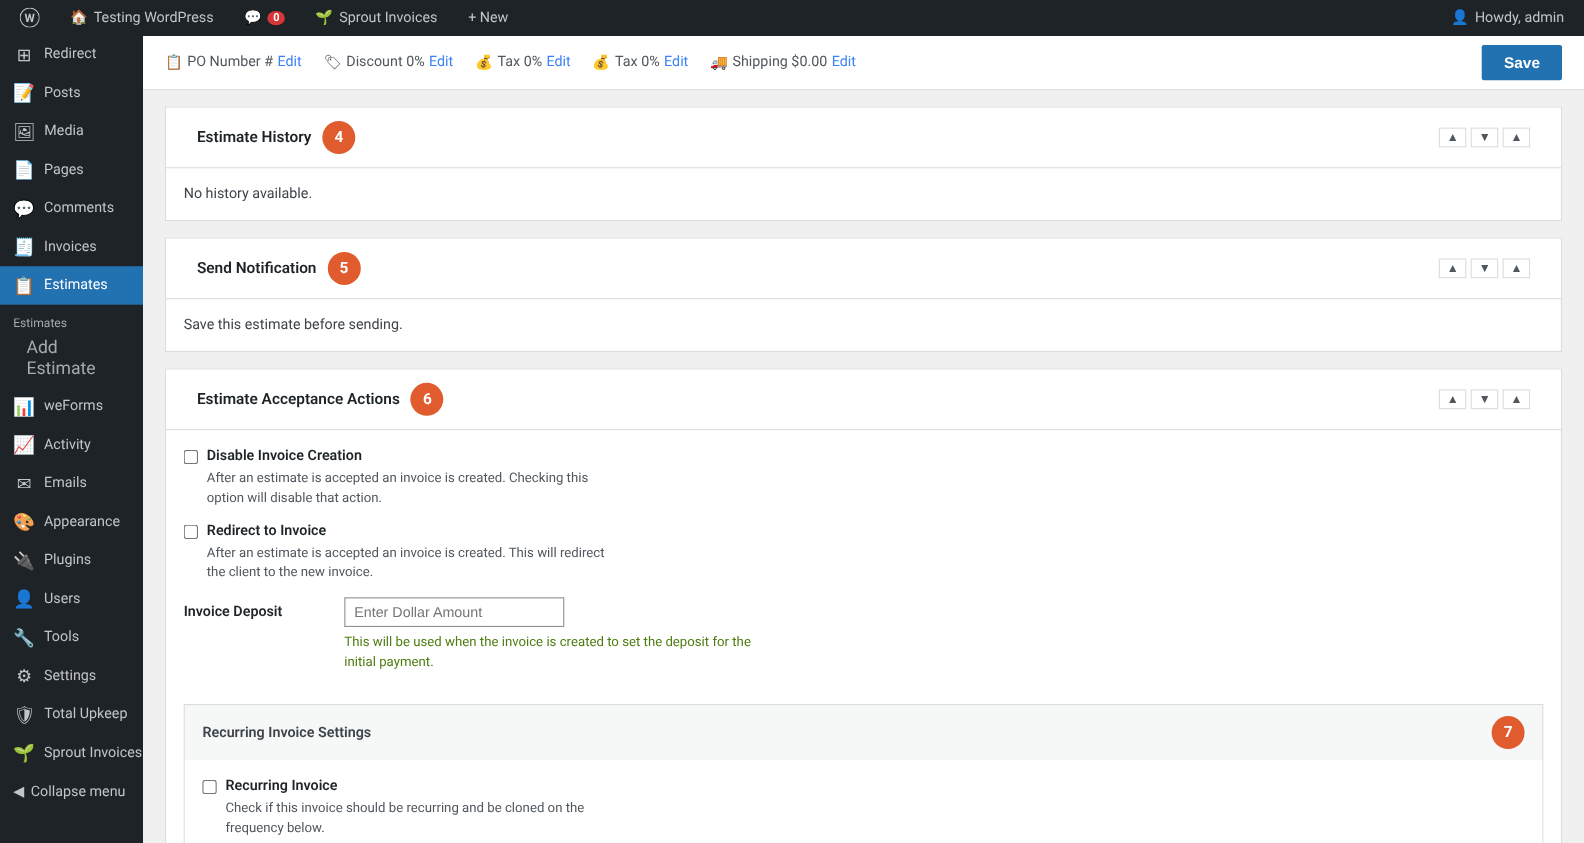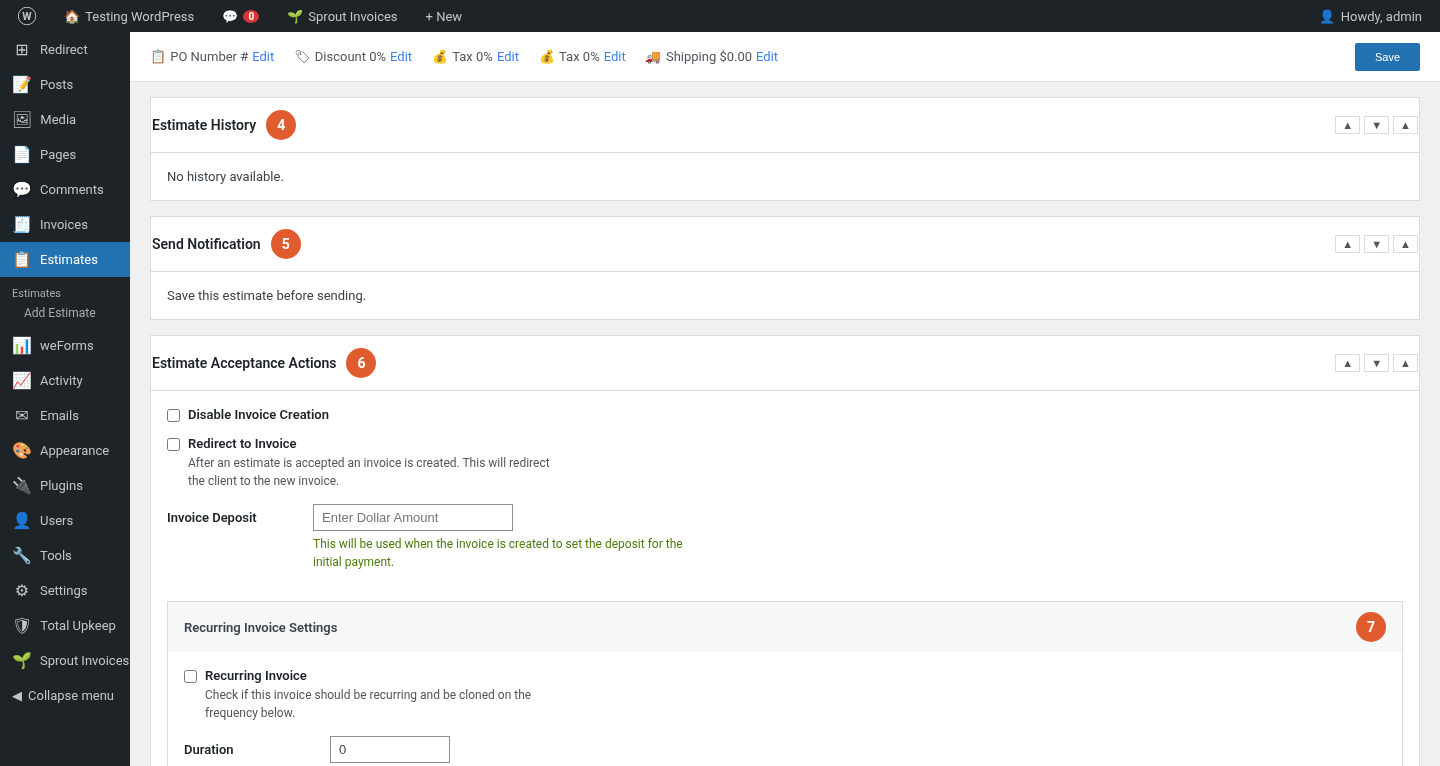--- a/index.html
+++ b/index.html
@@ -61,39 +61,39 @@
       gap: 20px;
     }
     .toolbar-item { font-size: 13px; color: #50575e; display: flex; align-items: center; gap: 4px; }
     .toolbar-item a { color: #3b82f6; text-decoration: none; }
     .save-btn {
       margin-left: auto;
       background: #2271b1;
       color: #fff;
       border: none;
       padding: 8px 20px;
-      font-size: 11px;
-      font-weight: 400;
+      font-size: 14px;
+      font-weight: 700;
       cursor: pointer;
       border-radius: 2px;
     }
 
     
     #content { padding: 15px 20px; }
 
     
     .section {
       background: #fff;
       border: 1px solid #dcdcde;
       margin-bottom: 15px;
     }
     .section-header {
       display: flex;
       align-items: center;
-      padding: 12px 1px;
+      padding: 12px 28px;
       border-bottom: 1px solid #dcdcde;
       position: relative;
       background: #fff;
     }
     .section-title {
       font-size: 14px;
       font-weight: 600;
       color: #1d2327;
       display: flex;
       align-items: center;
@@ -210,21 +210,21 @@
       <span class="icon">🧾</span>
       <span>Invoices</span>
     </div>
     <div class="sidebar-item active">
       <span class="icon">📋</span>
       <span>Estimates</span>
     </div>
     <div class="sidebar-section-label">
       <span>Estimates</span>
     </div>
-    <div style="padding: 4px 12px 8px 24px; color: #a7aaad; font-size: 12px; cursor: pointer;">
+    <div style="padding: 4px 12px 8px 24px; color: #a7aaad; font-size: 16px; cursor: pointer;">
       <span>Add Estimate</span>
     </div>
     <div class="sidebar-item">
       <span class="icon">📊</span>
       <span>weForms</span>
     </div>
     <div class="sidebar-item">
       <span class="icon">📈</span>
       <span>Activity</span>
     </div>
@@ -344,20 +344,21 @@
             <button class="section-control-btn">▼</button>
             <button class="section-control-btn">▲</button>
           </div>
         </div>
         <div class="section-body">
 
           <div class="checkbox-row">
             <input type="checkbox" style="">
             <div>
               <div class="checkbox-label">Disable Invoice Creation</div>
+              <div class="checkbox-hint">After an estimate is accepted an invoice is created. Checking this option will disable that action.</div>
             </div>
           </div>
 
           <div class="checkbox-row">
             <input type="checkbox" style="">
             <div>
               <div class="checkbox-label">Redirect to Invoice</div>
               <div class="checkbox-hint">After an estimate is accepted an invoice is created. This will redirect the client to the new invoice.</div>
             </div>
           </div>

